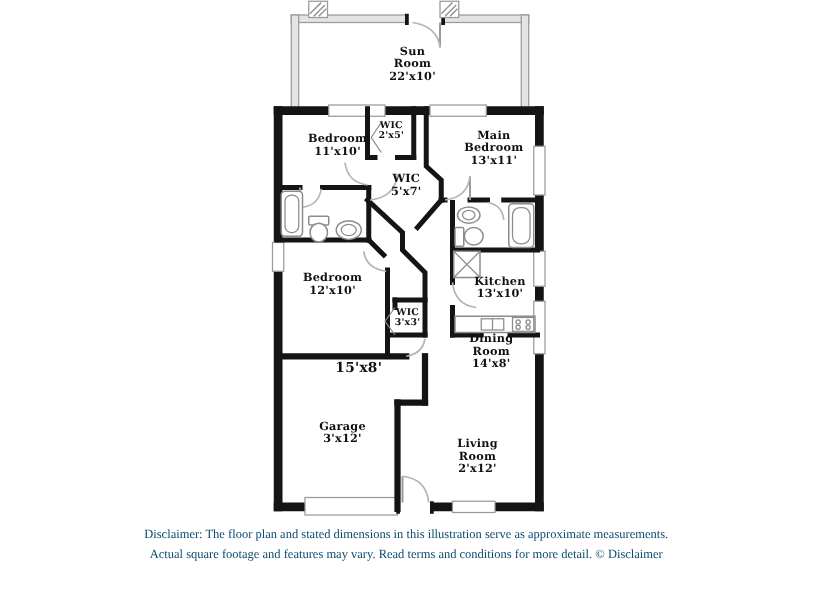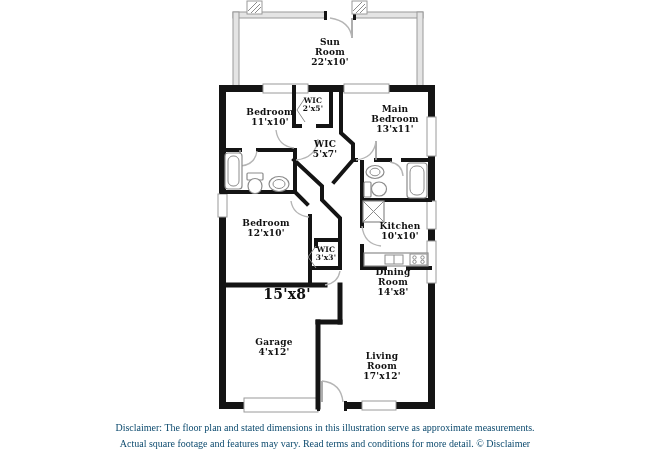--- a/index.html
+++ b/index.html
@@ -28,21 +28,21 @@
   .leaf{stroke:#9a9a9a;stroke-width:1.6;fill:none;}
   .jamb{fill:var(--wall);}
   
   .room-label{
     position:absolute;transform:translate(-50%,-50%);
     font-family:"DejaVu Serif","Liberation Serif",serif;
     font-weight:700;font-size:9px;line-height:1.12;color:#101010;
     text-align:center;white-space:pre-line;letter-spacing:.2px;
   }
   .room-label.small{font-size:7.5px;}
-  .room-label.plain{font-size:14px;}
+  .room-label.plain{font-size:11px;}
   .disclaimer{
     position:absolute;left:0;top:420px;width:650px;text-align:center;
     font-family:"Liberation Serif",serif;font-size:10px;line-height:16px;color:#0c4a6e;
   }
 </style>
 </head>
 <body>
 
 <div class="stage">
 
@@ -185,31 +185,31 @@
   <div class="room-label small" style="left:313px;top:105px">WIC
 2'x5'</div>
   <div class="room-label" style="left:395px;top:119px">Main
 Bedroom
 13'x11'</div>
   <div class="room-label" style="left:325px;top:149px">WIC
 5'x7'</div>
   <div class="room-label" style="left:266px;top:228px">Bedroom
 12'x10'</div>
   <div class="room-label" style="left:400px;top:231px">Kitchen
-10'x10'</div>
+13'x10'</div>
   <div class="room-label small" style="left:326px;top:254px">WIC
 3'x3'</div>
   <div class="room-label plain" style="left:287px;top:295px">15'x8'</div>
   <div class="room-label" style="left:393px;top:282px">Dining
 Room
 14'x8'</div>
   <div class="room-label" style="left:274px;top:347px">Garage
-4'x12'</div>
+3'x12'</div>
   <div class="room-label" style="left:382px;top:366px">Living
 Room
-17'x12'</div>
+2'x12'</div>
 
   <div class="disclaimer">
     <div>Disclaimer: The floor plan and stated dimensions in this illustration serve as approximate measurements.</div>
     <div>Actual square footage and features may vary. Read terms and conditions for more detail. © Disclaimer</div>
   </div>
 
 </div>
 
 </body></html>

